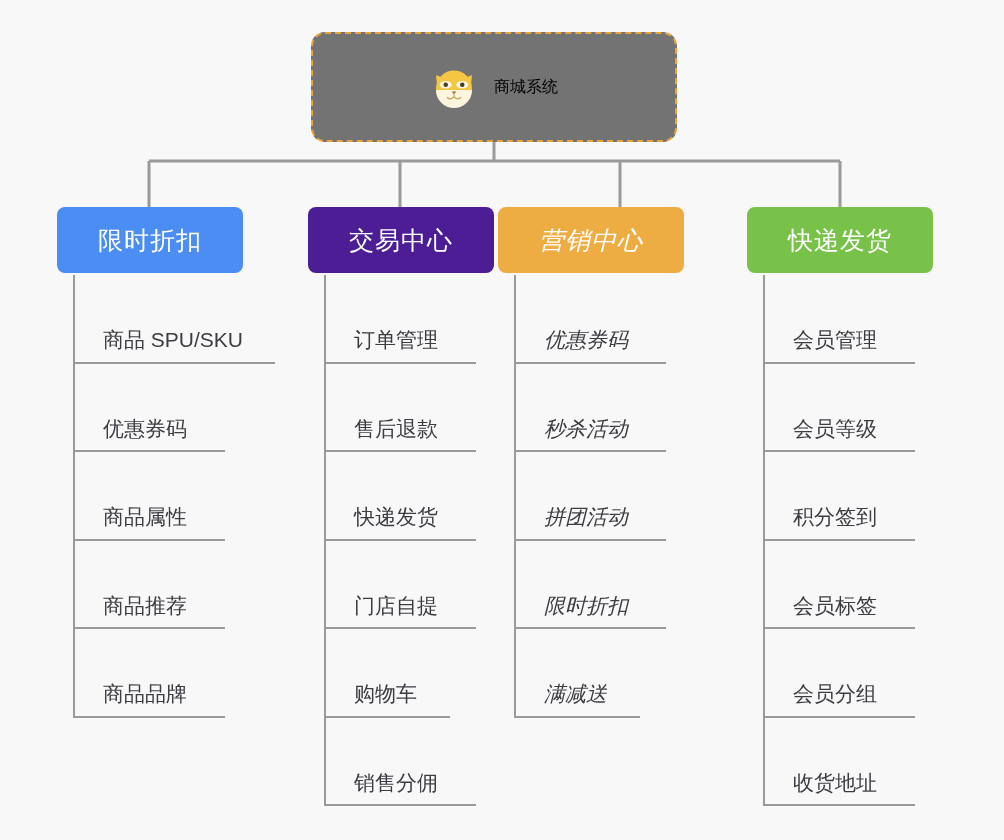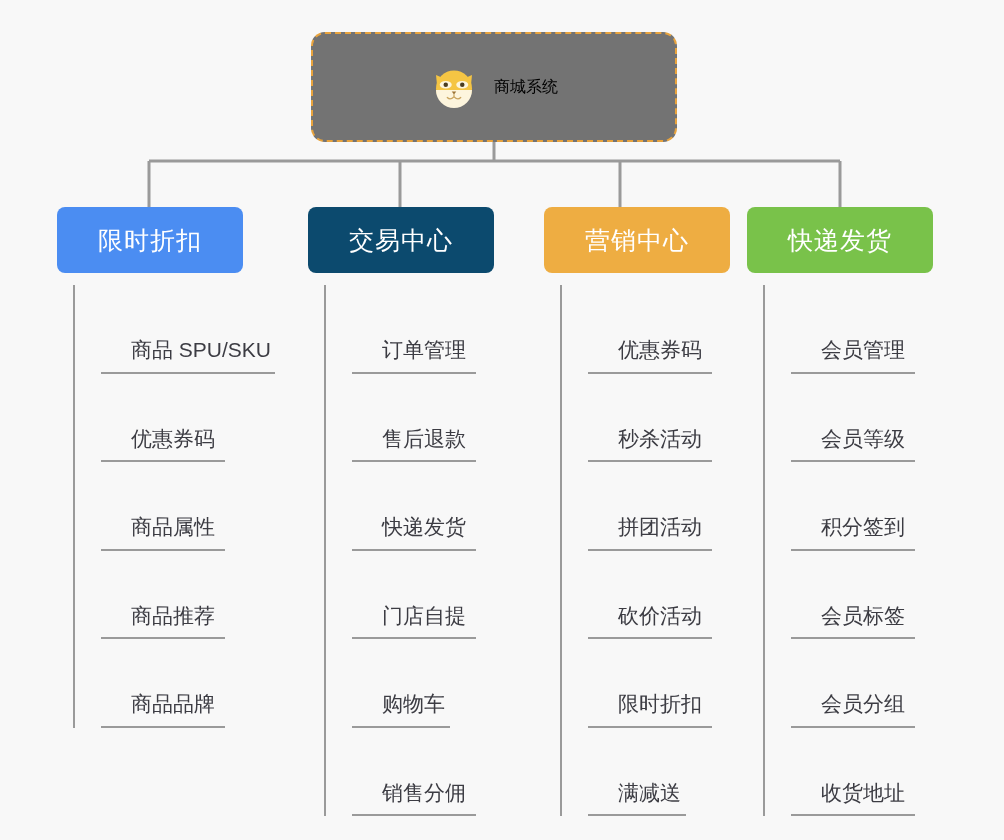--- a/index.html
+++ b/index.html
@@ -53,44 +53,43 @@
   }
 
   
   .column {
     position: absolute;
     top: 207px;
     width: 186px;
   }
   .col-0 { left: 57px;  }
   .col-1 { left: 308px; }
-  .col-2 { left: 544px; }
+  .col-2 { left: 498px; font-style: italic; }
   .col-3 { left: 747px; }
 
   .cat-box {
     width: 186px;
     height: 66px;
     box-sizing: border-box;
     border-radius: 8px;
     display: flex;
     align-items: center;
     justify-content: center;
     color: #ffffff;
     font-size: 25px;
     letter-spacing: 1px;
     white-space: nowrap;
   }
 
   .children {
     position: relative;
-    margin-top: 12px;
+    margin-top: 2px;
     padding-top: 0;
     margin-left: 16px;
     border-left: 2px solid #9a9a9a;
-    padding-left: 28px;
   }
   .child-item {
     position: relative;
     height: 88.5px;
     box-sizing: border-box;
     display: flex;
     align-items: flex-end;
     padding-left: 28px;
     padding-bottom: 6px;
     white-space: nowrap;
@@ -174,21 +173,21 @@
       <div class="child-item w-md">
         <span class="child-label">商品推荐</span>
       </div>
       <div class="child-item w-md">
         <span class="child-label">商品品牌</span>
       </div>
     </div>
   </div>
 
   <div class="column col-1">
-    <div class="cat-box" style="background:#0c4a6e">
+    <div class="cat-box" style="background:#4c1d95">
       <span>交易中心</span>
     </div>
     <div class="children">
       <div class="child-item w-md">
         <span class="child-label">订单管理</span>
       </div>
       <div class="child-item w-md">
         <span class="child-label">售后退款</span>
       </div>
       <div class="child-item w-md">
@@ -214,23 +213,20 @@
       <div class="child-item w-md">
         <span class="child-label">优惠券码</span>
       </div>
       <div class="child-item w-md">
         <span class="child-label">秒杀活动</span>
       </div>
       <div class="child-item w-md">
         <span class="child-label">拼团活动</span>
       </div>
       <div class="child-item w-md">
-        <span class="child-label">砍价活动</span>
-      </div>
-      <div class="child-item w-md">
         <span class="child-label">限时折扣</span>
       </div>
       <div class="child-item w-sm">
         <span class="child-label">满减送</span>
       </div>
     </div>
   </div>
 
   <div class="column col-3">
     <div class="cat-box" style="background:#79c council; background:#79c24a">

